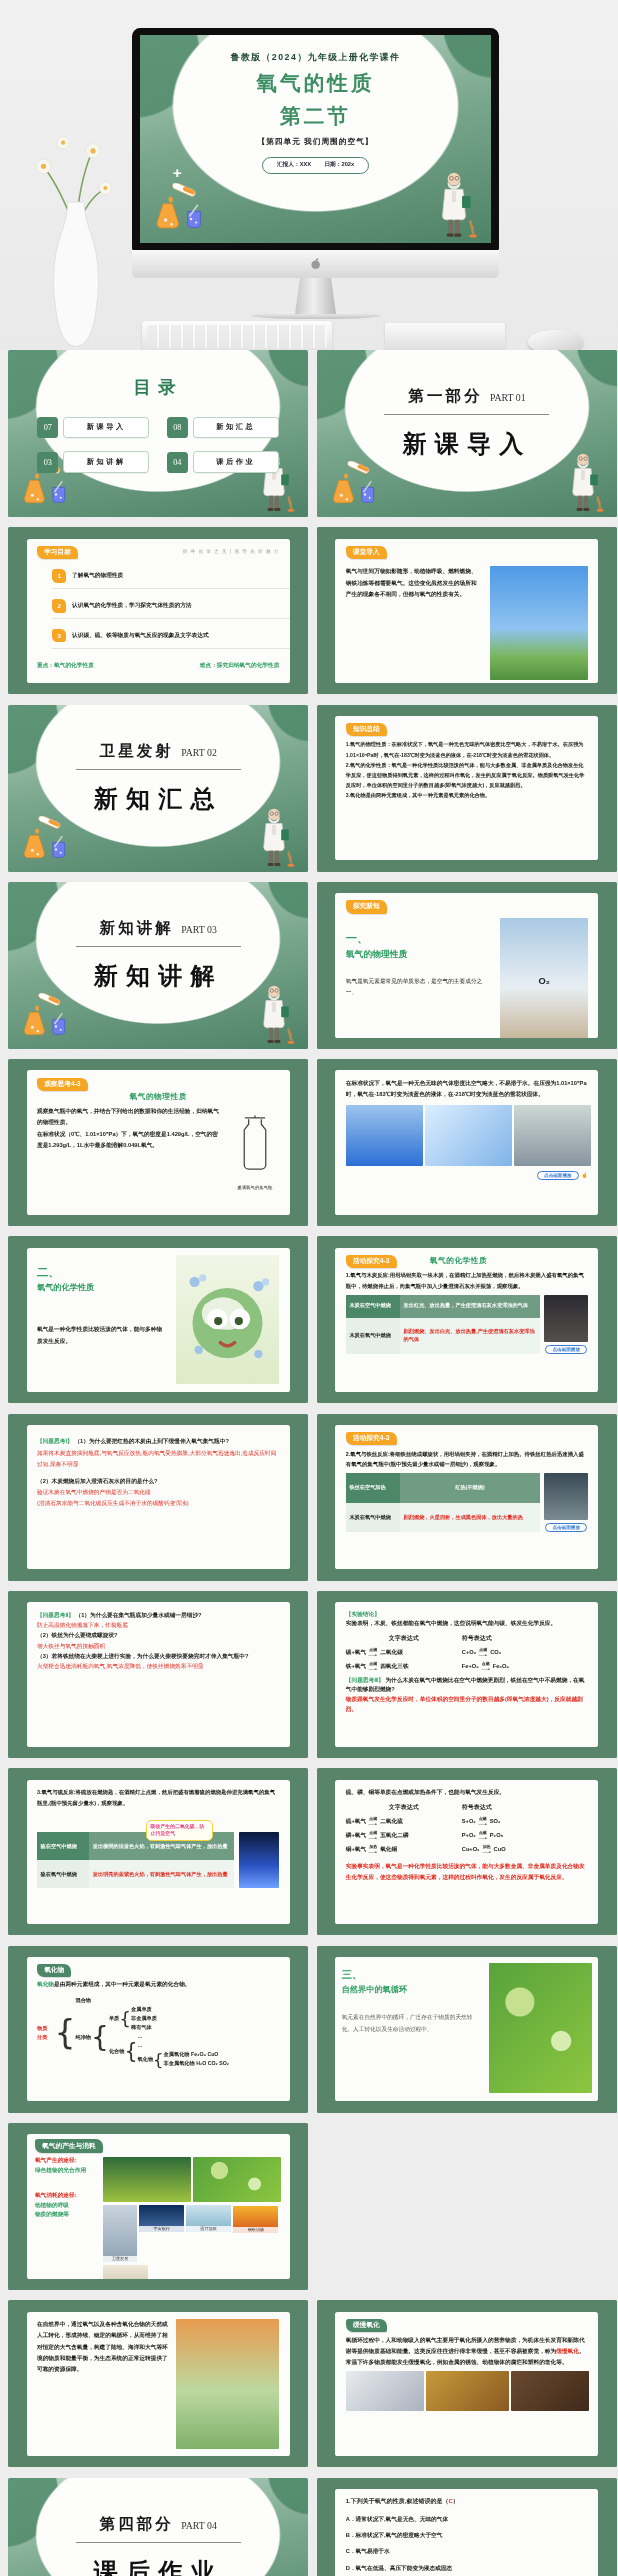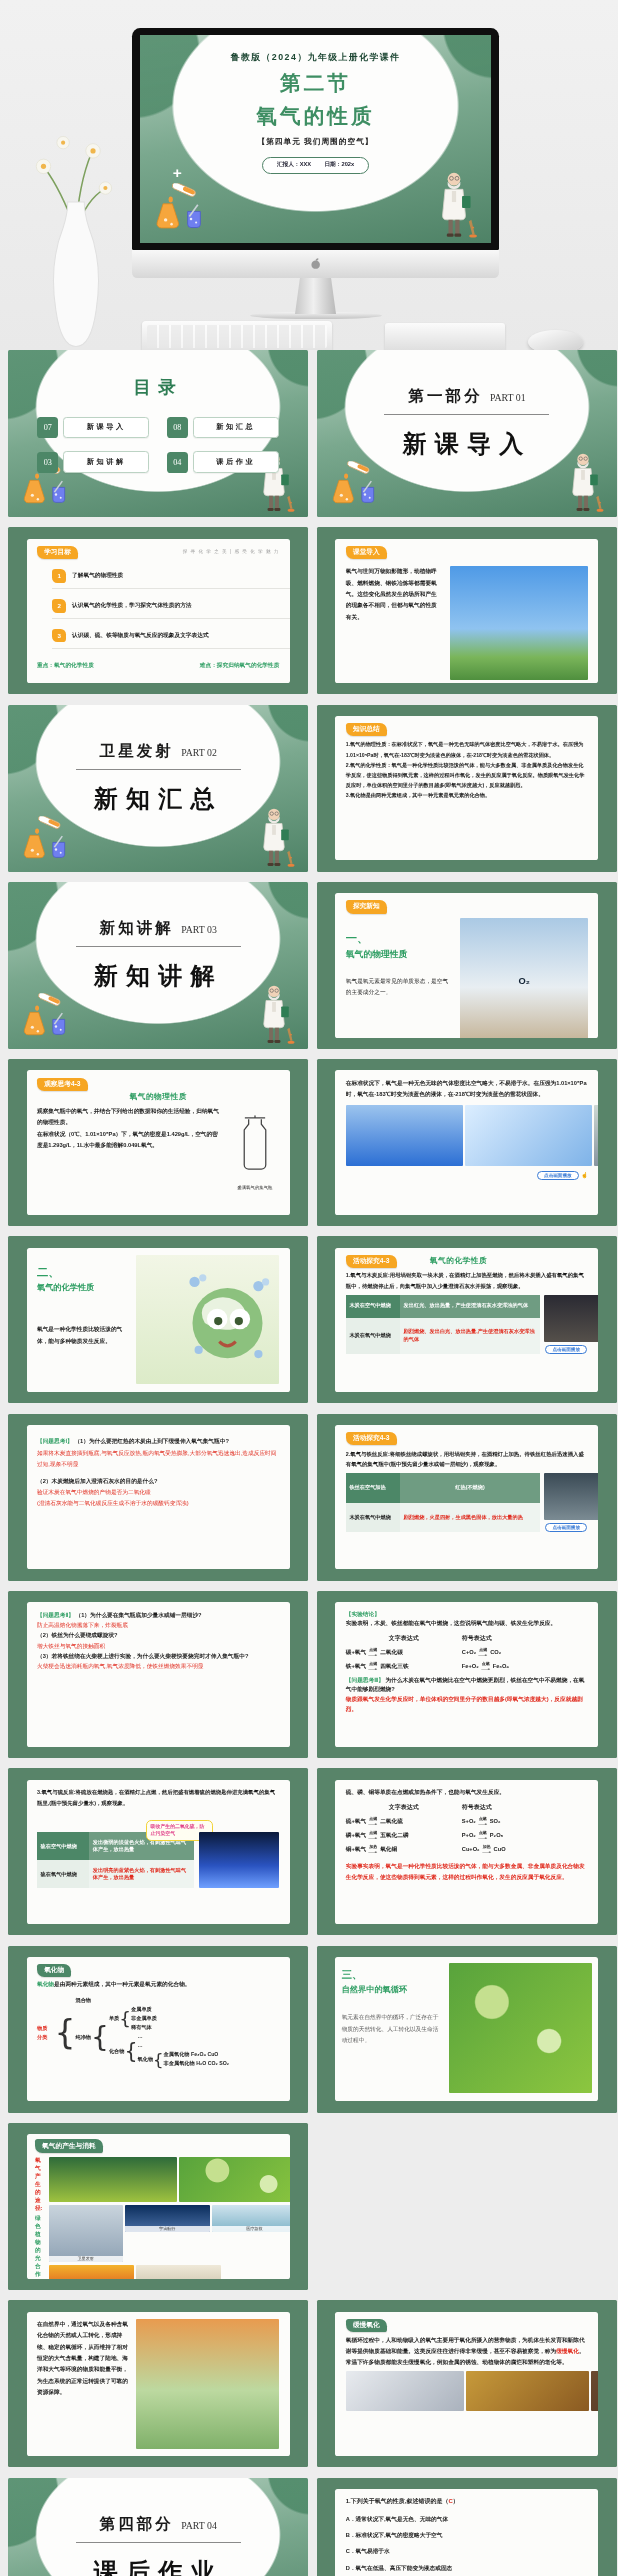--- a/index.html
+++ b/index.html
@@ -71,21 +71,21 @@
   .xt{border-collapse:collapse;font-size:5.2px;line-height:1.5;}
   .xt td{padding:2.6px 3.6px;}
   .xt .hl{background:#4c8767;color:#fff;font-weight:700;}
   .xt .hv{background:#6f9c82;color:#fff;font-weight:700;}
   .xt .ll{background:#e7efe9;color:#222;font-weight:700;}
   .xt .lv{background:#eef4f0;}
 
   .play{display:inline-block;border:0.8px solid #3a7bd5;color:#3a7bd5;background:#fff;border-radius:6.2px;font-size:4.6px;padding:1px 6.2px;font-weight:700;}
   .hand{font-size:5.7px;color:#f0a050;}
 
-  .ph{border-radius:1px;position:relative;overflow:hidden;flex:none;padding-left:40px;}
+  .ph{border-radius:1px;position:relative;overflow:hidden;flex:none;}
   .ph-sky{background:linear-gradient(180deg,#4f9ae6 0%,#8fc3f0 55%,#7ab55a 80%,#4f8f3e 100%);}
   .ph-o2bottle{background:linear-gradient(180deg,#aac9e4 0%,#e8eef2 55%,#c3b193 100%);}
   .ph-lox{background:linear-gradient(180deg,#9cc4ee,#2c6fd4);}
   .ph-snow{background:linear-gradient(135deg,#dceeff,#7fb3e8);}
   .ph-plant{background:linear-gradient(180deg,#cdd8d4,#8795a0);}
   .ph-coal{background:linear-gradient(180deg,#2a2a33,#55504a);}
   .ph-ironburn{background:linear-gradient(180deg,#3a4a55,#7b8b93);}
   .ph-sflame{background:linear-gradient(180deg,#0a1a3a,#2a53c0 60%,#6fa0ff);}
   .ph-leaves{background:radial-gradient(circle at 30% 30%,#c5e08f 0 12%,transparent 13%),radial-gradient(circle at 70% 60%,#d7ecb0 0 9%,transparent 10%),linear-gradient(135deg,#58a33c,#8cc63f);}
   .ph-forest{background:linear-gradient(180deg,#2e6b3a,#9ec23f);}
@@ -196,22 +196,22 @@
       </svg>
 
     <div class="imac">
       <div class="bezel">
         <div class="screen">
           <div class="cover">
             <span class="plus" style="left:33px;top:129px;font-size:15.5px">+</span>
             <span class="plus" style="left:57px;top:123px;font-size:9.3px">+</span>
             <div class="cover-inner">
               <div class="kicker-mini">鲁教版（2024）九年级上册化学课件</div>
+              <div class="title-mini">氧气的性质</div>
               <div class="title-mini">第二节</div>
-              <div class="title-mini">氧气的性质</div>
               <div class="sub-mini">【第四单元 我们周围的空气】</div>
               <div class="pill">
                 <span>汇报人：XXX</span>
                 <span>日期：202x</span>
               </div>
             </div>
             <svg class="art-lab" width="72" height="56" viewBox="0 0 140 108">
                 <use href="#labware"></use>
               </svg>
             <svg class="art-sci" width="52" height="72" viewBox="0 0 100 140">

